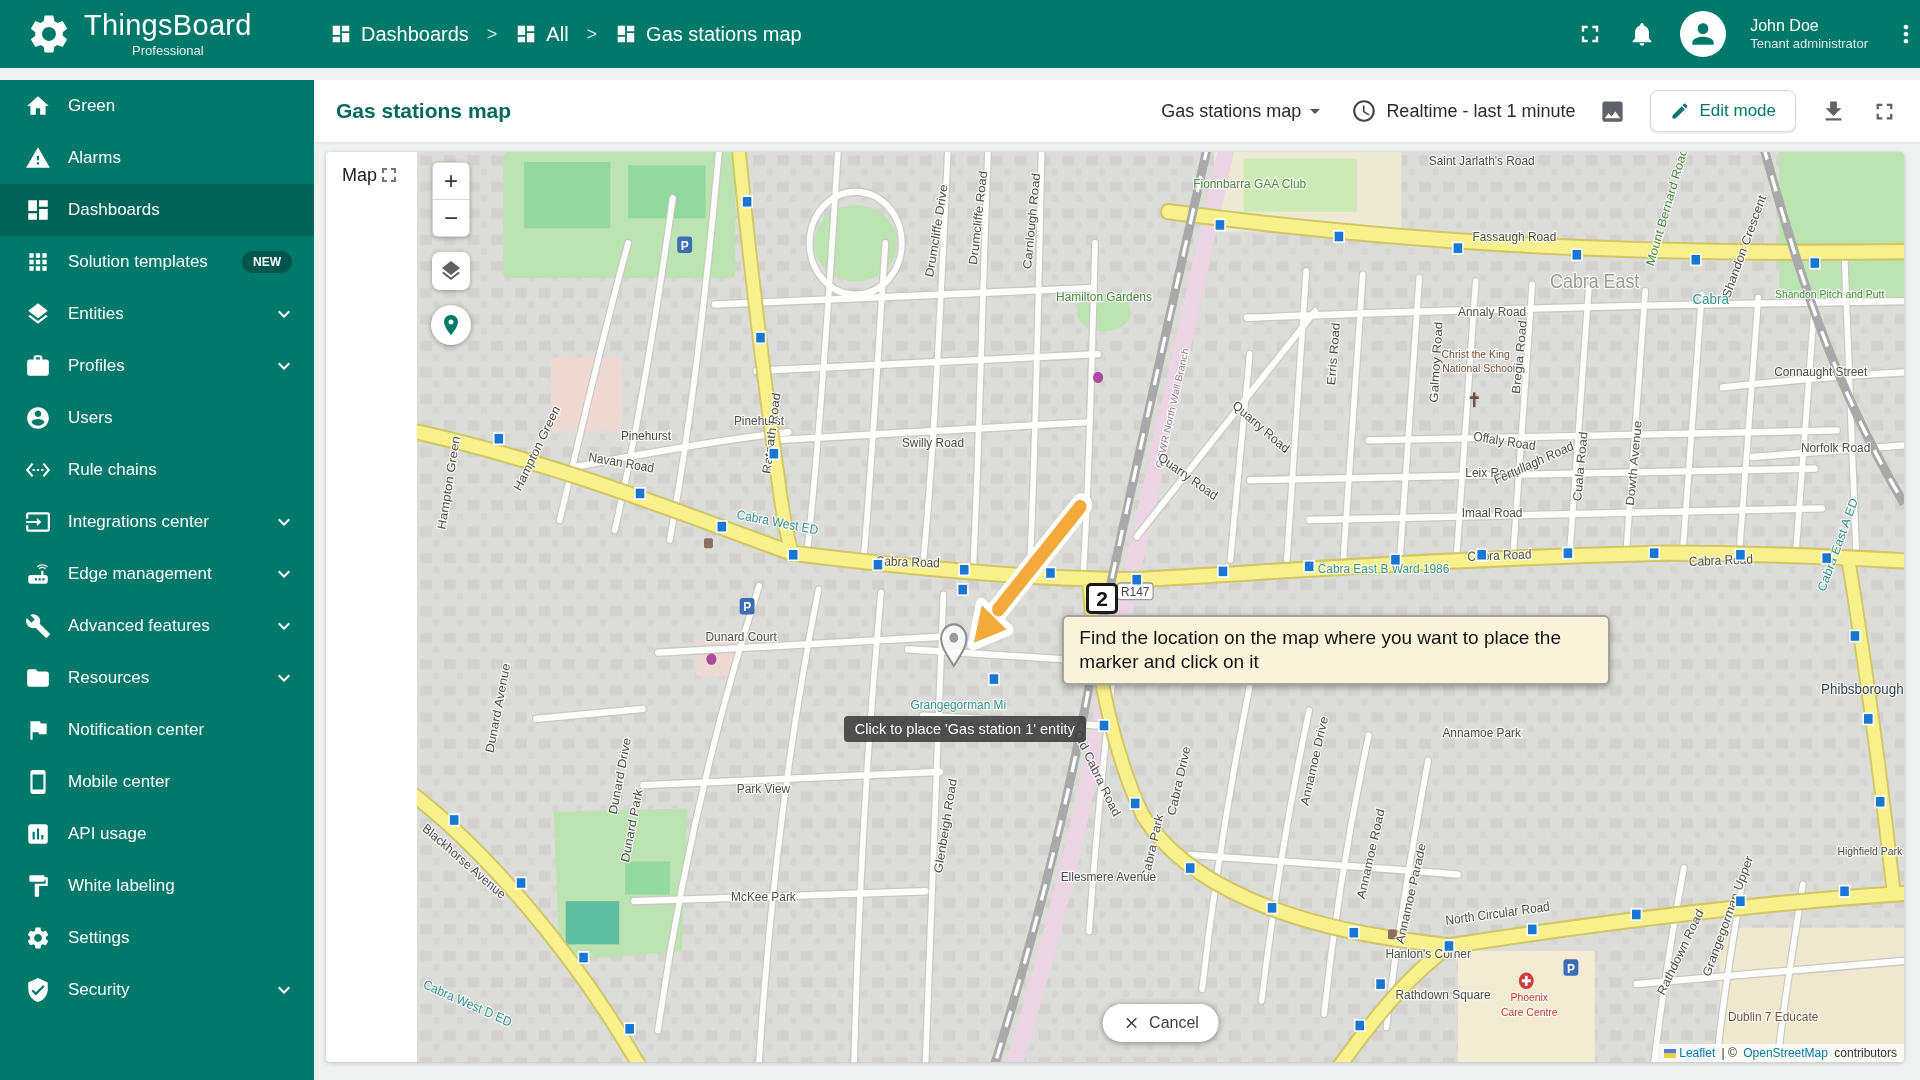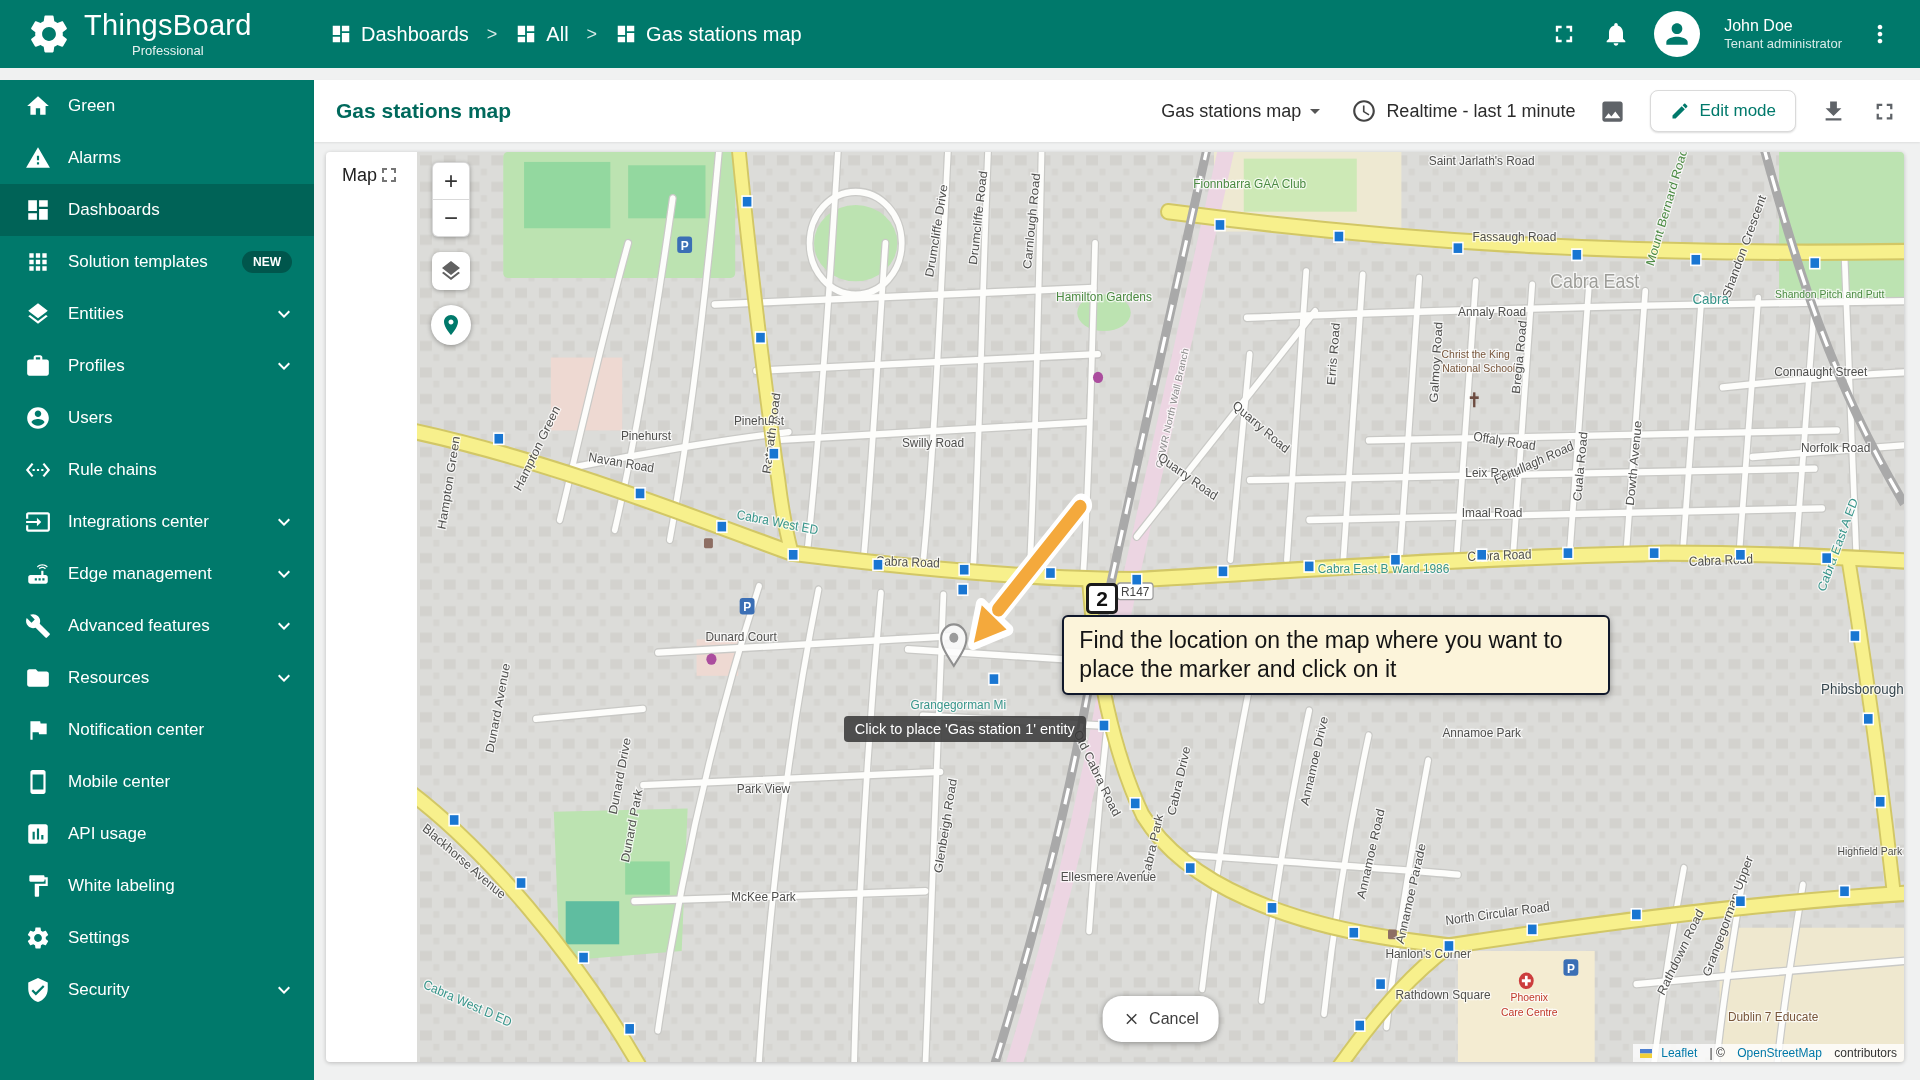--- a/index.html
+++ b/index.html
@@ -10,21 +10,21 @@
   .topbar{position:fixed;top:0;left:0;right:0;height:68px;background:#00796b;color:#fff;
     display:flex;align-items:center;z-index:20}
   .brand{flex:0 0 300px;display:flex;align-items:center;gap:12px;padding-left:26px;cursor:pointer}
   .brand-gear{width:46px;height:46px;fill:#fff}
   .brand-name{font-size:29px;font-weight:500;letter-spacing:.3px;line-height:1}
   .brand-sub{font-size:13px;opacity:.9;text-align:center;margin-top:3px}
   .breadcrumb{display:flex;align-items:center;margin-left:30px;font-size:20px;gap:10px}
   .bc-item{display:flex;align-items:center;gap:9px;cursor:pointer;white-space:nowrap}
   .bc-icon{width:22px;height:22px;fill:#fff}
   .bc-sep{opacity:.85;font-size:18px;margin:0 8px}
-  .topbar-right{margin-left:auto;display:flex;align-items:center;gap:24px;padding-right:26px}
+  .topbar-right{margin-left:auto;display:flex;align-items:center;gap:24px;}
   .tb-icon{cursor:pointer;display:flex}
   .tb-icon svg{width:28px;height:28px;fill:#fff}
   .avatar{width:46px;height:46px;border-radius:50%;background:#fff;display:flex;align-items:center;
     justify-content:center;cursor:pointer}
   .avatar svg{width:32px;height:32px;fill:#00796b}
   .user-block{line-height:1.25}
   .user-name{font-size:16px}
   .user-role{font-size:13px;opacity:.85}
 
   
@@ -82,31 +82,31 @@
     display:flex;align-items:center;justify-content:center;cursor:pointer}
   .layers-btn svg{width:24px;height:24px;fill:#616161}
   .pin-btn{width:40px;height:40px;background:#fff;border-radius:50%;box-shadow:0 1px 5px rgba(0,0,0,.35);
     display:flex;align-items:center;justify-content:center;cursor:pointer}
   .pin-btn svg{width:24px;height:24px;fill:#00796b}
 
   .hint-badge{position:absolute;left:45%;top:47.4%;width:32px;height:31px;background:#fff;
     border:3px solid #1b1b1b;border-radius:5px;display:flex;align-items:center;justify-content:center;
     font-size:21px;font-weight:bold;color:#111;z-index:6}
   .hint-box{position:absolute;left:43.4%;top:50.9%;width:36.8%;background:#fcf4da;
-    border:2px solid #0f172a;border-radius:6px;padding:9px 15px;font-size:23px;line-height:1.25;
+    border:2px solid #a3a3a3;border-radius:6px;padding:9px 15px;font-size:19px;line-height:1.25;
     color:#141414;box-shadow:0 2px 6px rgba(0,0,0,.35);z-index:5}
   .map-tooltip{position:absolute;left:28.7%;top:62%;background:rgba(58,58,58,.88);color:#fff;
     font-size:14.5px;padding:5px 11px;border-radius:4px;white-space:nowrap;z-index:4}
-  .cancel-btn{position:absolute;left:50%;transform:translateX(-50%);bottom:2.2%;height:46px;
+  .cancel-btn{position:absolute;left:50%;transform:translateX(-50%);bottom:2.2%;height:38px;
     display:flex;align-items:center;gap:9px;background:#fff;border:none;border-radius:19px;
     padding:0 20px;font-size:16px;font-weight:500;color:#3e3e3e;cursor:pointer;
     box-shadow:0 1px 6px rgba(0,0,0,.4);font-family:inherit;z-index:6}
   .cancel-btn svg{width:18px;height:18px;fill:#3e3e3e}
   .attribution{position:absolute;right:0;bottom:0;background:rgba(255,255,255,.78);font-size:12px;
-    color:#333;padding:2px 7px;display:flex;align-items:center;gap:9px;z-index:4;white-space:pre}
+    color:#333;padding:2px 7px;display:flex;align-items:center;gap:3px;z-index:4;white-space:pre}
   .attr-link{color:#0078a8;text-decoration:none;cursor:pointer}
 </style>
 </head>
 <body>
 
 <header class="topbar">
   <div class="brand">
     <svg class="brand-gear" viewBox="0 0 24 24">
         <path d="M19.14 12.94c.04-.3.06-.61.06-.94 0-.32-.02-.64-.07-.94l2.03-1.58c.18-.14.23-.41.12-.61l-1.92-3.32c-.12-.22-.37-.29-.59-.22l-2.39.96c-.5-.38-1.03-.7-1.62-.94l-.36-2.54c-.04-.24-.24-.41-.48-.41h-3.84c-.24 0-.43.17-.47.41l-.36 2.54c-.59.24-1.13.57-1.62.94l-2.39-.96c-.22-.08-.47 0-.59.22L2.74 8.87c-.12.21-.08.47.12.61l2.03 1.58c-.05.3-.09.63-.09.94s.02.64.07.94l-2.03 1.58c-.18.14-.23.41-.12.61l1.92 3.32c.12.22.37.29.59.22l2.39-.96c.5.38 1.03.7 1.62.94l.36 2.54c.05.24.24.41.48.41h3.84c.24 0 .44-.17.47-.41l.36-2.54c.59-.24 1.13-.56 1.62-.94l2.39.96c.22.08.47 0 .59-.22l1.92-3.32c.12-.22.07-.47-.12-.61l-2.01-1.58zM12 15.6c-1.98 0-3.6-1.62-3.6-3.6s1.62-3.6 3.6-3.6 3.6 1.62 3.6 3.6-1.62 3.6-3.6 3.6z"></path>
       </svg>

